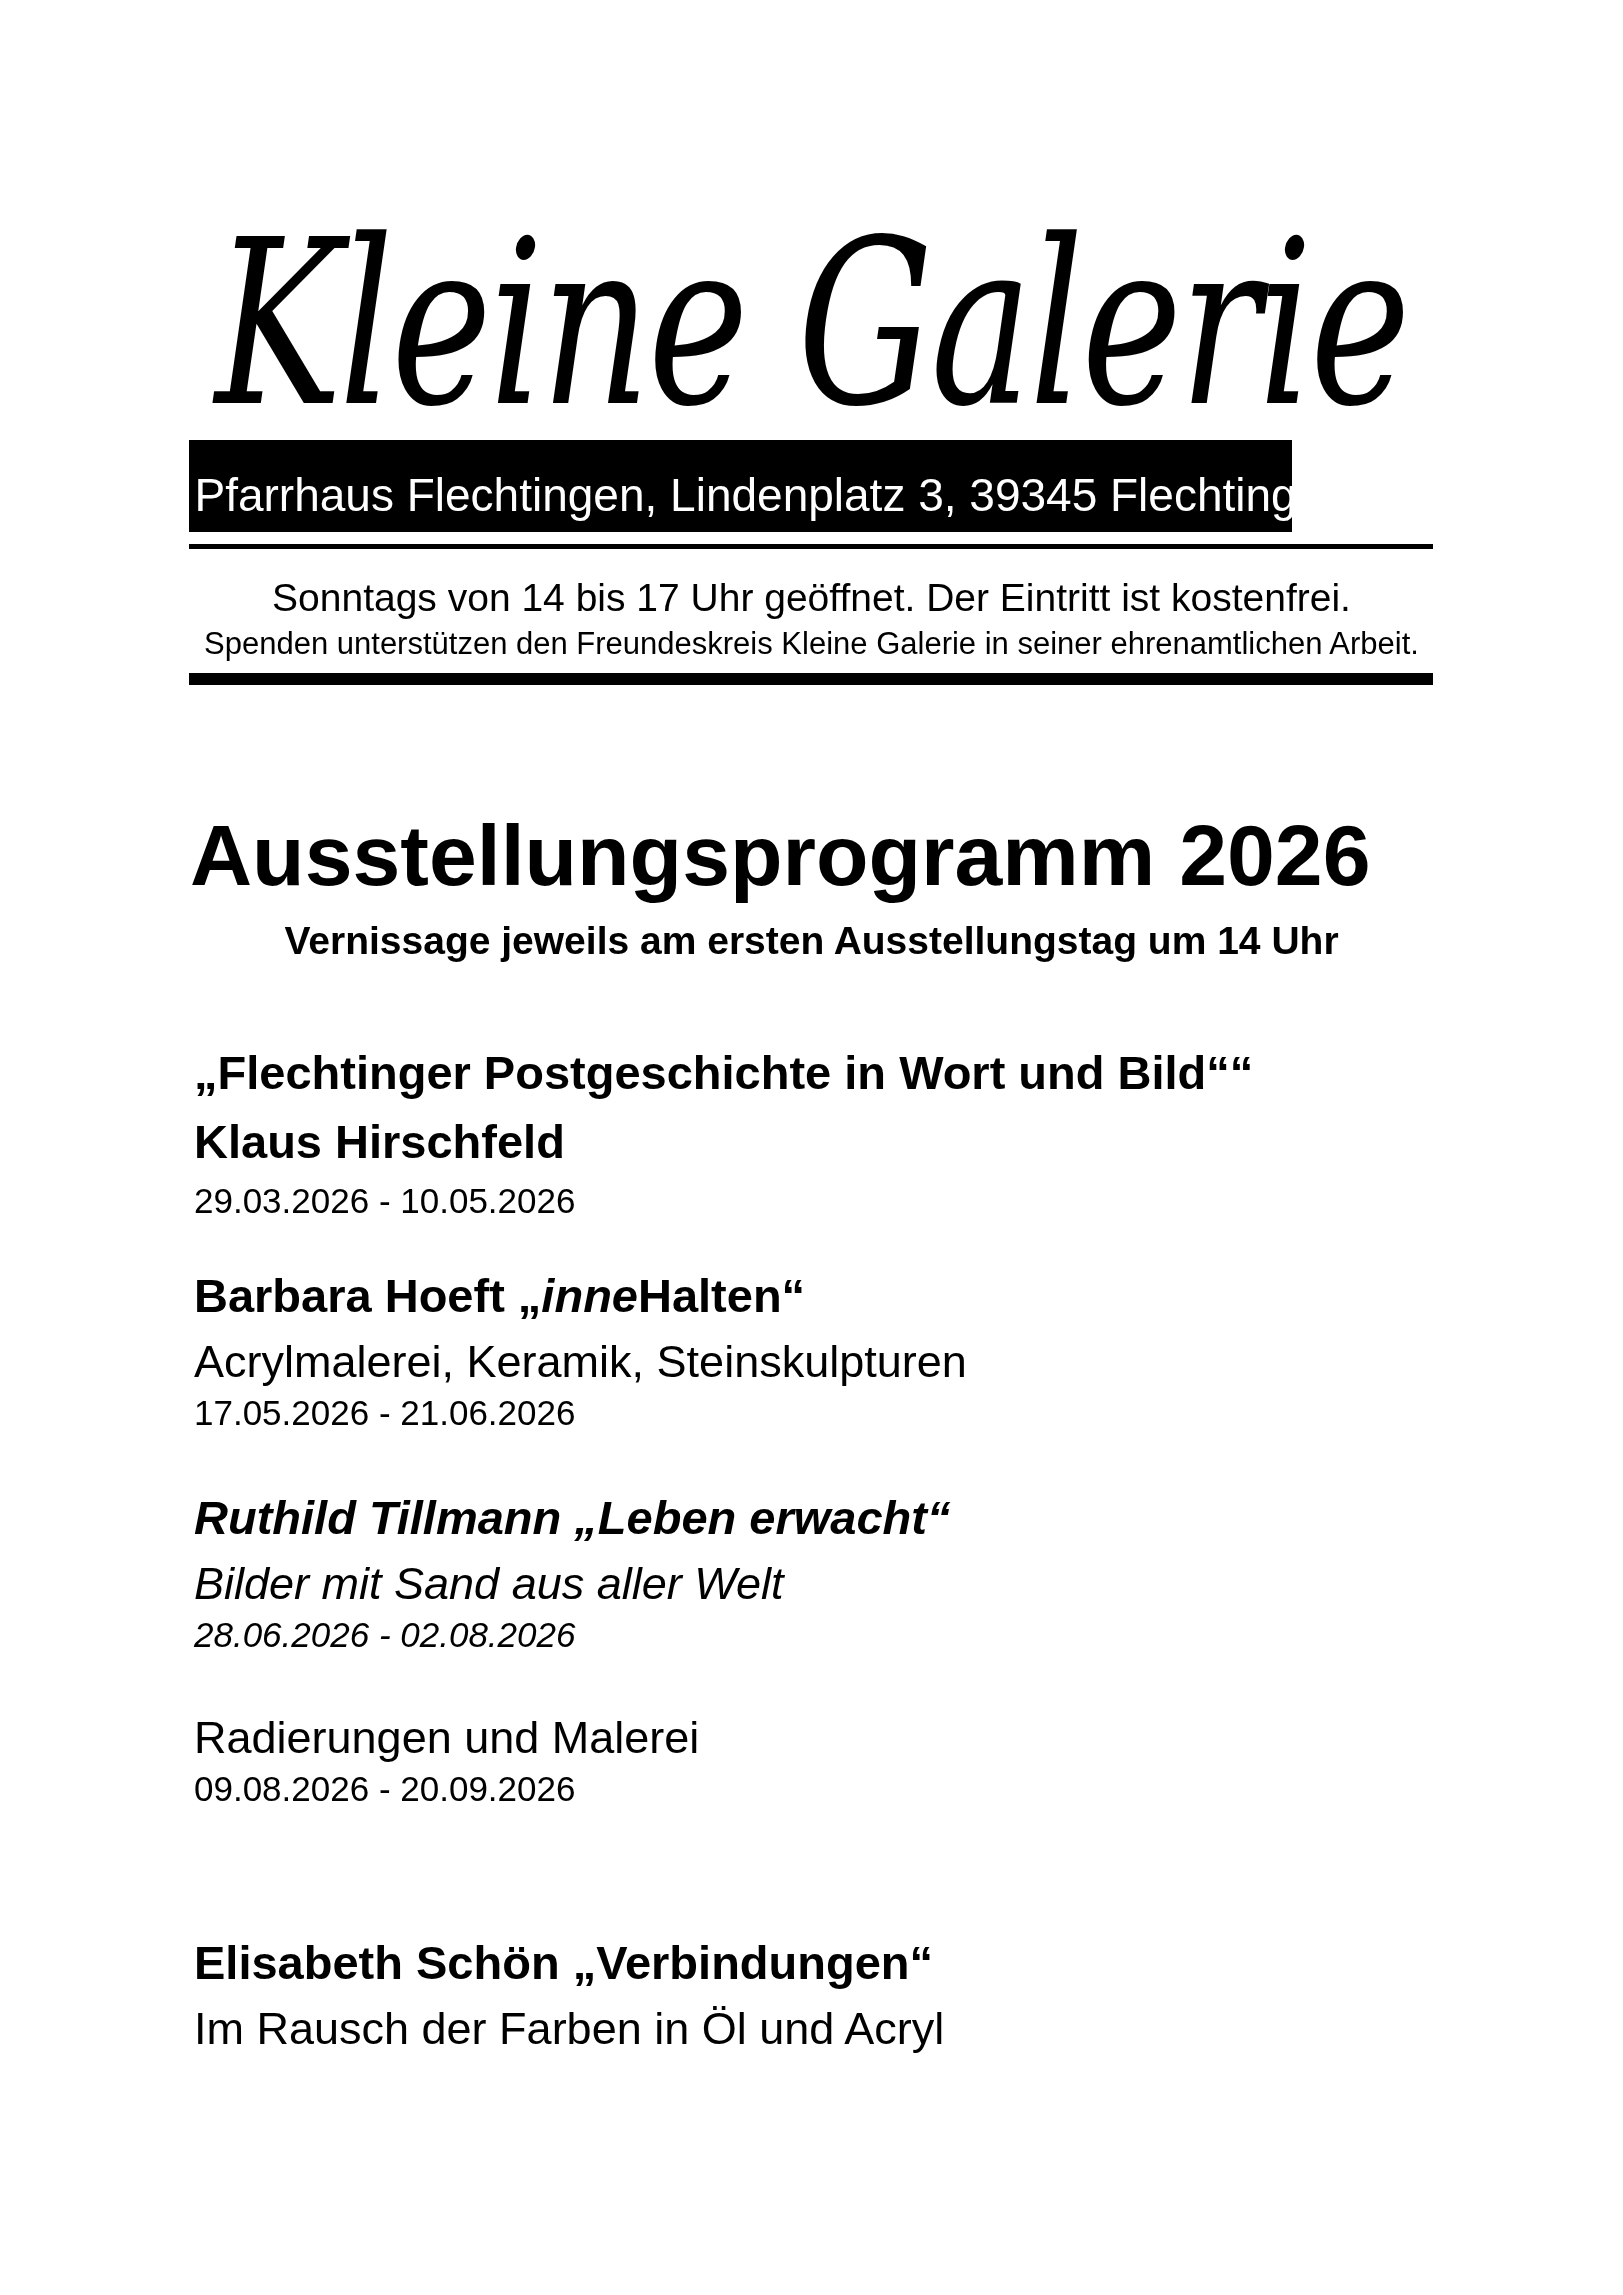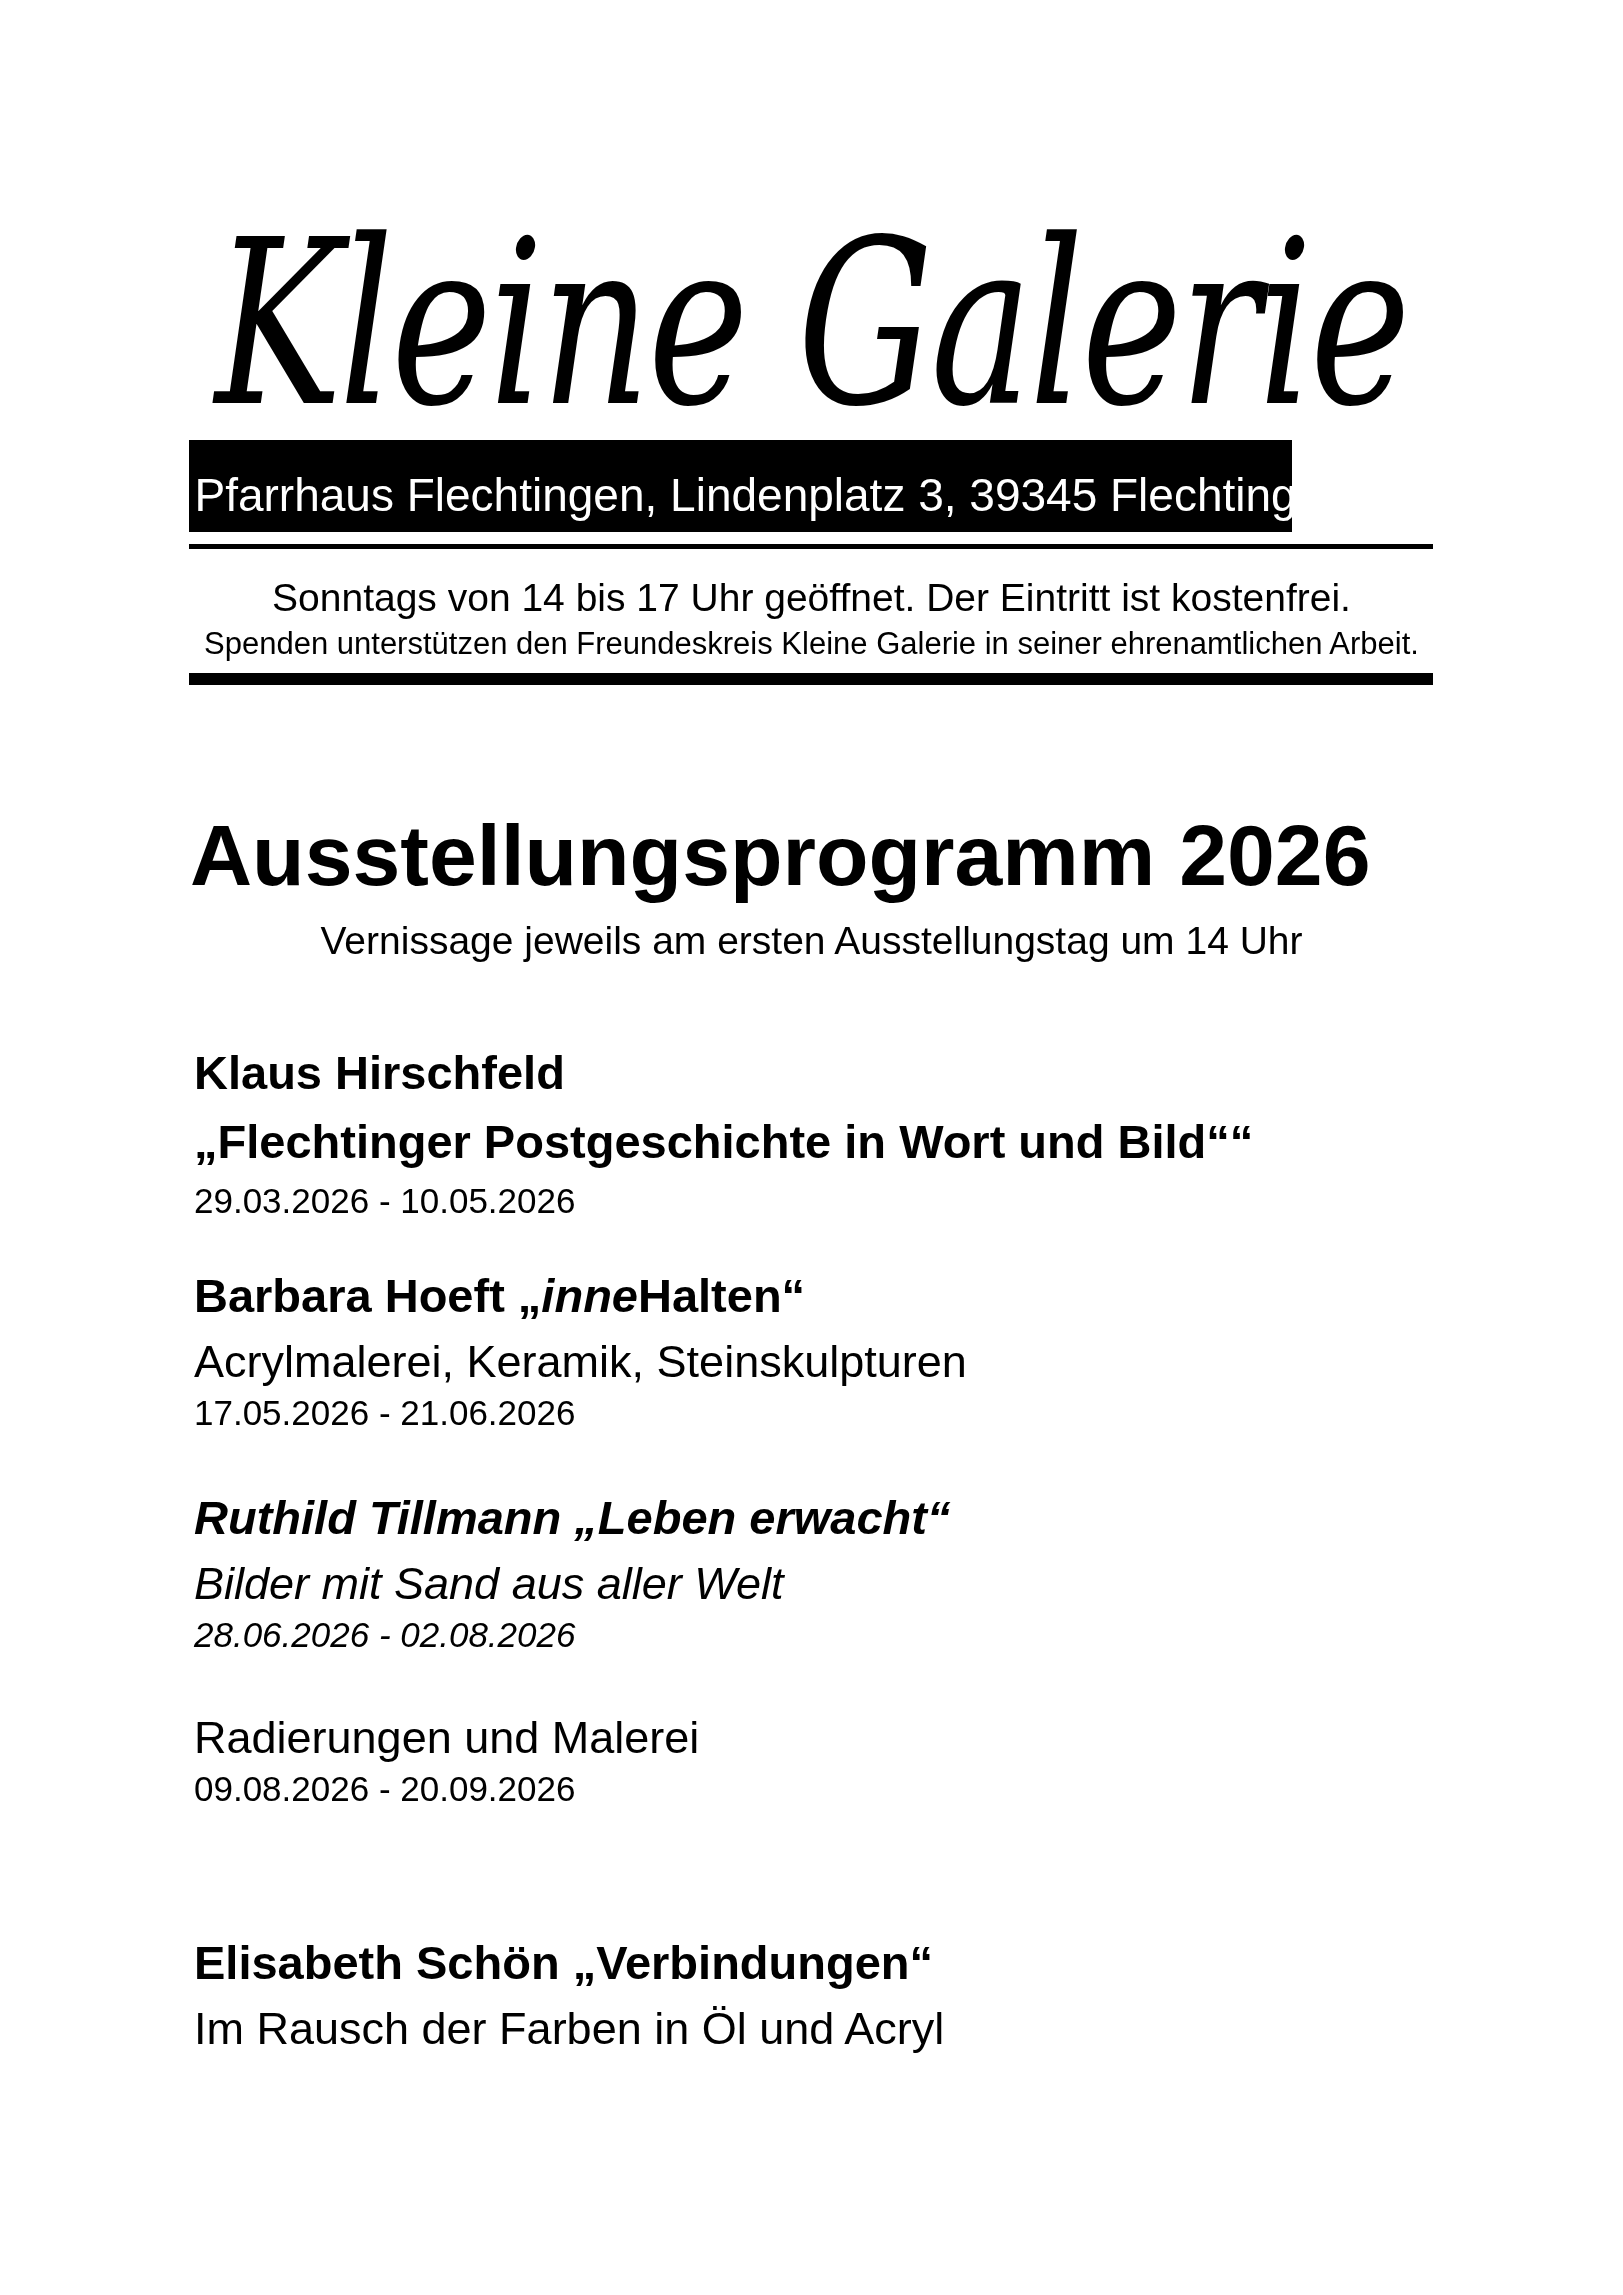--- a/index.html
+++ b/index.html
@@ -99,21 +99,21 @@
     font-weight: bold;
     line-height: 1.2;
     white-space: nowrap;
   }
   .program-subtitle {
     left: 190px;
     top: 916px;
     width: 1243px;
     text-align: center;
     font-size: 39px;
-    font-weight: normal;
+    font-weight: bold;
     line-height: 1.3;
     white-space: nowrap;
   }
 
   .entry {
     left: 194px;
     width: 1250px;
   }
   .entry-heading {
     font-size: 47px;
@@ -158,22 +158,22 @@
 <div class="abs line-hours">Sonntags von 14 bis 17 Uhr geöffnet. Der Eintritt ist kostenfrei.</div>
 
 <div class="abs line-donation">Spenden unterstützen den Freundeskreis Kleine Galerie in seiner ehrenamtlichen Arbeit.</div>
 
 <div class="abs rule-thick"></div>
 
 <div class="abs program-title">Ausstellungsprogramm 2026</div>
 <div class="abs program-subtitle">Vernissage jeweils am ersten Ausstellungstag um 14 Uhr</div>
 
 <div class="abs entry entry-1">
+  <div class="entry-heading">„Flechtinger Postgeschichte in Wort und Bild““</div>
   <div class="entry-heading">Klaus Hirschfeld</div>
-  <div class="entry-heading">„Flechtinger Postgeschichte in Wort und Bild““</div>
   <div class="entry-dates">29.03.2026 - 10.05.2026</div>
 </div>
 
 <div class="abs entry entry-2">
   <div class="entry-heading"><span>Barbara Hoeft „</span><em>inne</em><span>Halten“</span></div>
   <div class="entry-desc">Acrylmalerei, Keramik, Steinskulpturen</div>
   <div class="entry-dates">17.05.2026 - 21.06.2026</div>
 </div>
 
 <div class="abs entry entry-3">

